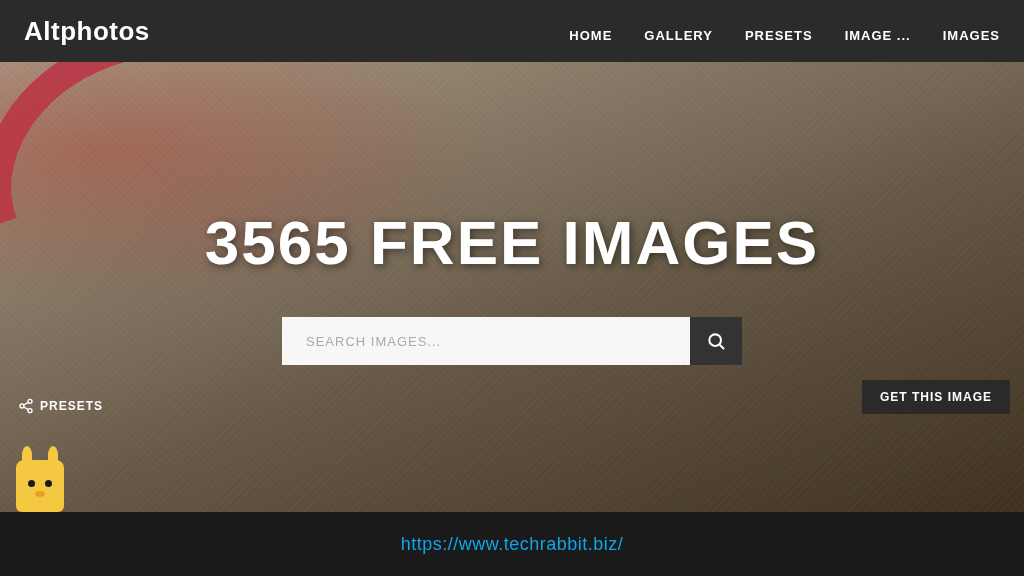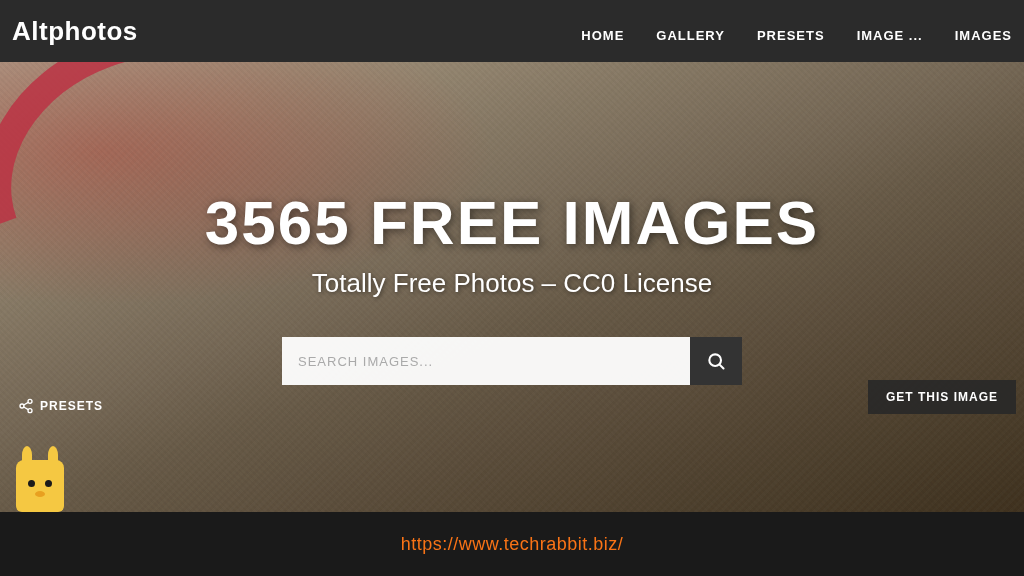--- a/index.html
+++ b/index.html
@@ -13,21 +13,21 @@
     }
 
     
     .navbar {
       width: 100%;
       height: 62px;
       background: #2b2b2b;
       display: flex;
       align-items: center;
       justify-content: space-between;
-      padding: 0 12px;
+      padding: 0 24px;
       position: relative;
       z-index: 10;
     }
 
     .navbar-logo {
       color: #ffffff;
       font-size: 26px;
       font-weight: bold;
       letter-spacing: 0.5px;
     }
@@ -141,21 +141,21 @@
       position: relative;
       z-index: 2;
       display: flex;
       align-items: center;
       width: 460px;
     }
 
     .search-input {
       width: 100%;
       height: 48px;
-      padding: 0 50px 0 16px;
+      padding: 0 50px 0 24px;
       font-size: 14px;
       border: none;
       outline: none;
       background: rgba(255,255,255,0.95);
       color: #333;
       letter-spacing: 0.5px;
     }
 
     .search-input::placeholder {
       color: #aaa;
@@ -181,21 +181,21 @@
       width: 100%;
       height: 64px;
       background: #1a1a1a;
       display: flex;
       align-items: center;
       justify-content: center;
       position: relative;
     }
 
     .bottom-url {
-      color: #f97316;
+      color: #0ea5e9;
       font-size: 18px;
       font-weight: 400;
       letter-spacing: 0.5px;
     }
 
     
     .follow-badge {
       position: absolute;
       bottom: 98px;
       left: 18px;
@@ -271,21 +271,21 @@
       width: 10px;
       height: 6px;
       background: #e8a020;
       border-radius: 50%;
     }
 
     
     .get-image-btn {
       position: absolute;
       bottom: 98px;
-      right: 8px;
+      right: 14px;
       background: rgba(40,40,40,0.9);
       color: #fff;
       font-size: 12px;
       font-weight: 700;
       letter-spacing: 1px;
       padding: 10px 18px;
       border: none;
       cursor: pointer;
       z-index: 10;
       text-transform: uppercase;
@@ -303,21 +303,20 @@
     <a class="navbar-link">IMAGE ...</a>
     <a class="navbar-link">IMAGES</a>
   </div>
 </nav>
 
 <section class="hero">
   <div class="hero-bg"></div>
 
   <div class="hero-content">
     <h1 class="hero-title">3565 FREE IMAGES</h1>
-    <p class="hero-subtitle">Totally Free Photos – CC0 License</p>
   </div>
 
   <div class="search-bar">
     <input type="text" class="search-input" placeholder="SEARCH IMAGES..." style="">
     <button class="search-btn">
       <svg width="20" height="20" viewBox="0 0 24 24" fill="none" stroke="#fff" stroke-width="2.5" stroke-linecap="round" stroke-linejoin="round">
         <circle cx="11" cy="11" r="7"></circle>
         <line x1="21" y1="21" x2="16.65" y2="16.65"></line>
       </svg>
     </button>

